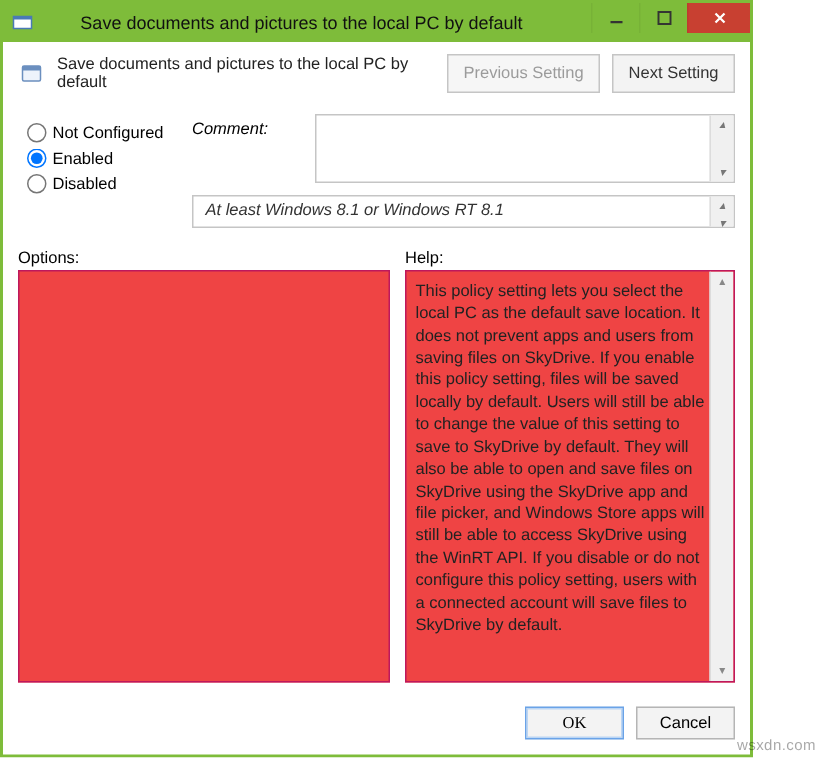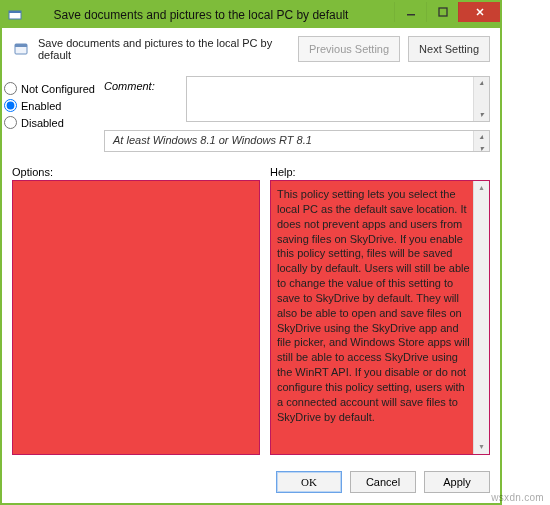--- a/index.html
+++ b/index.html
@@ -63,22 +63,22 @@
     font-size:11px;
     padding:6px 10px;
     background:#f3f3f3;
     border:1px solid #c5c5c5;
     color:#333;
     cursor:pointer;
   }
   .setting-btn.disabled { color:#9b9b9b; background:#f6f6f6; cursor:default; }
   .config-row {
     display:flex;
-    padding: 4px 10px 0 2px;
-    gap:0;
+    padding: 4px 10px 0 16px;
+    gap:10px;
   }
   .radio-col {
     width:100px;
     padding-top:4px;
   }
   .radio-item {
     display:flex; align-items:center; gap:4px;
     margin:4px 0;
     font-size:11px;
   }
@@ -253,18 +253,17 @@
       <div class="sb">
           <span>▴</span>
           <span>▾</span>
         </div>
     </div>
   </div>
 
   <div class="footer">
     <button class="btn primary">OK</button>
     <button class="btn">Cancel</button>
-    <button class="btn">Apply</button>
   </div>
 
 </div>
 
 <div class="watermark">wsxdn.com</div>
 
 </body></html>

